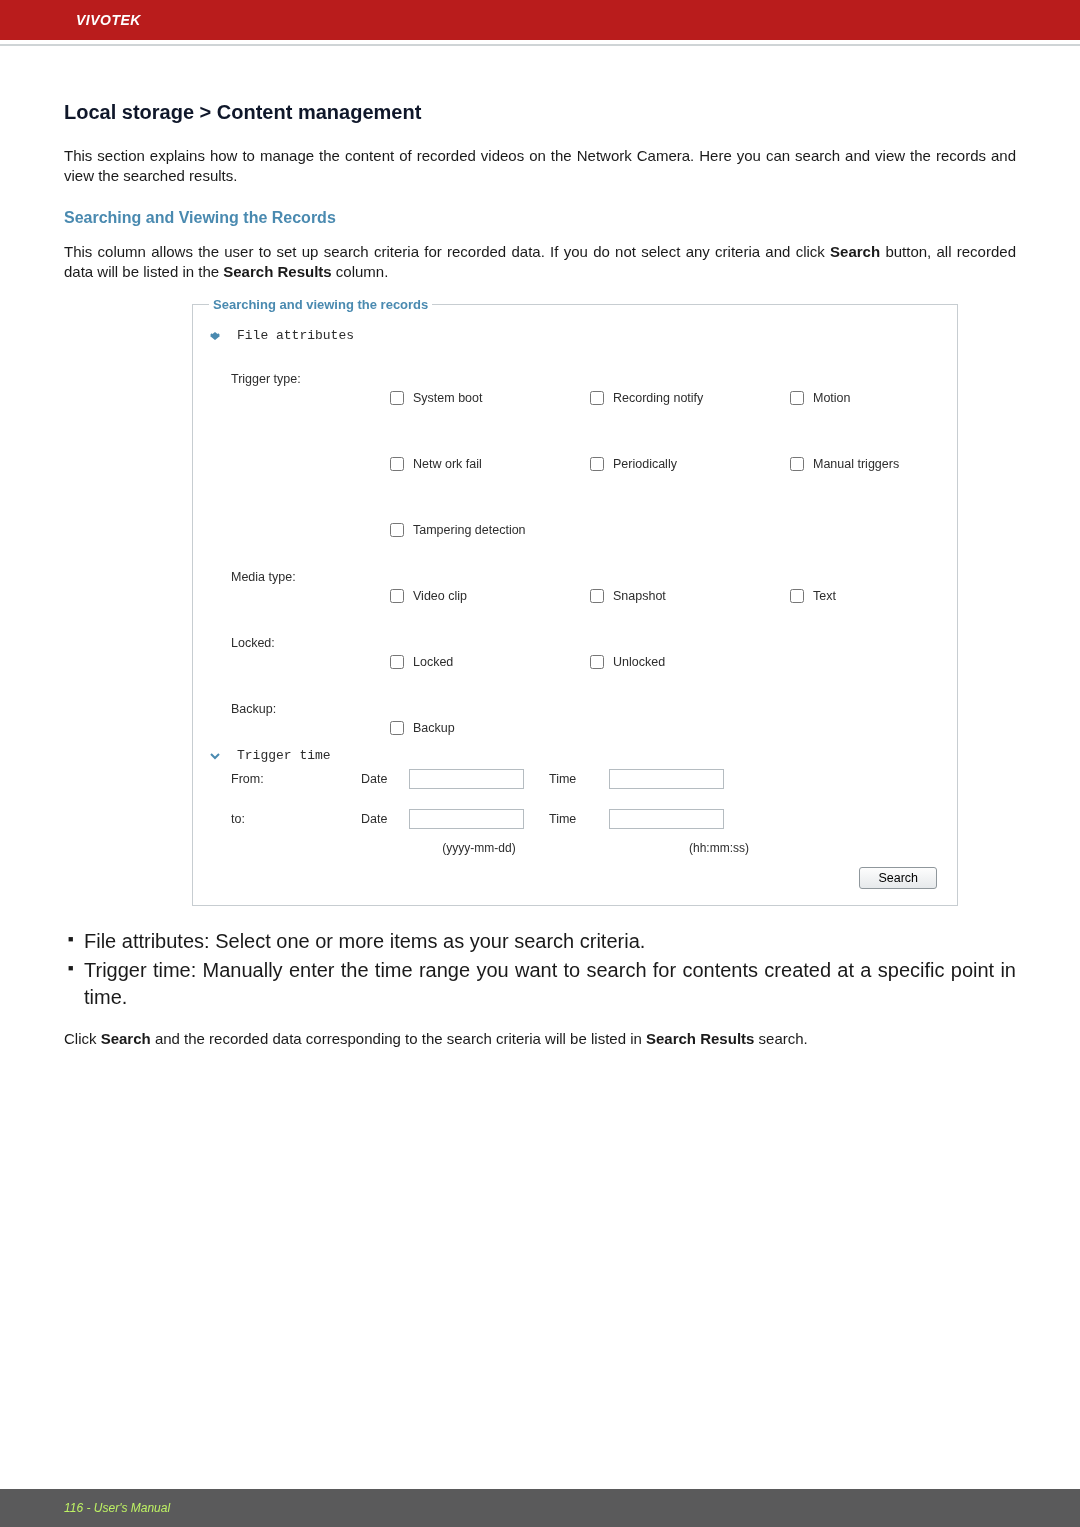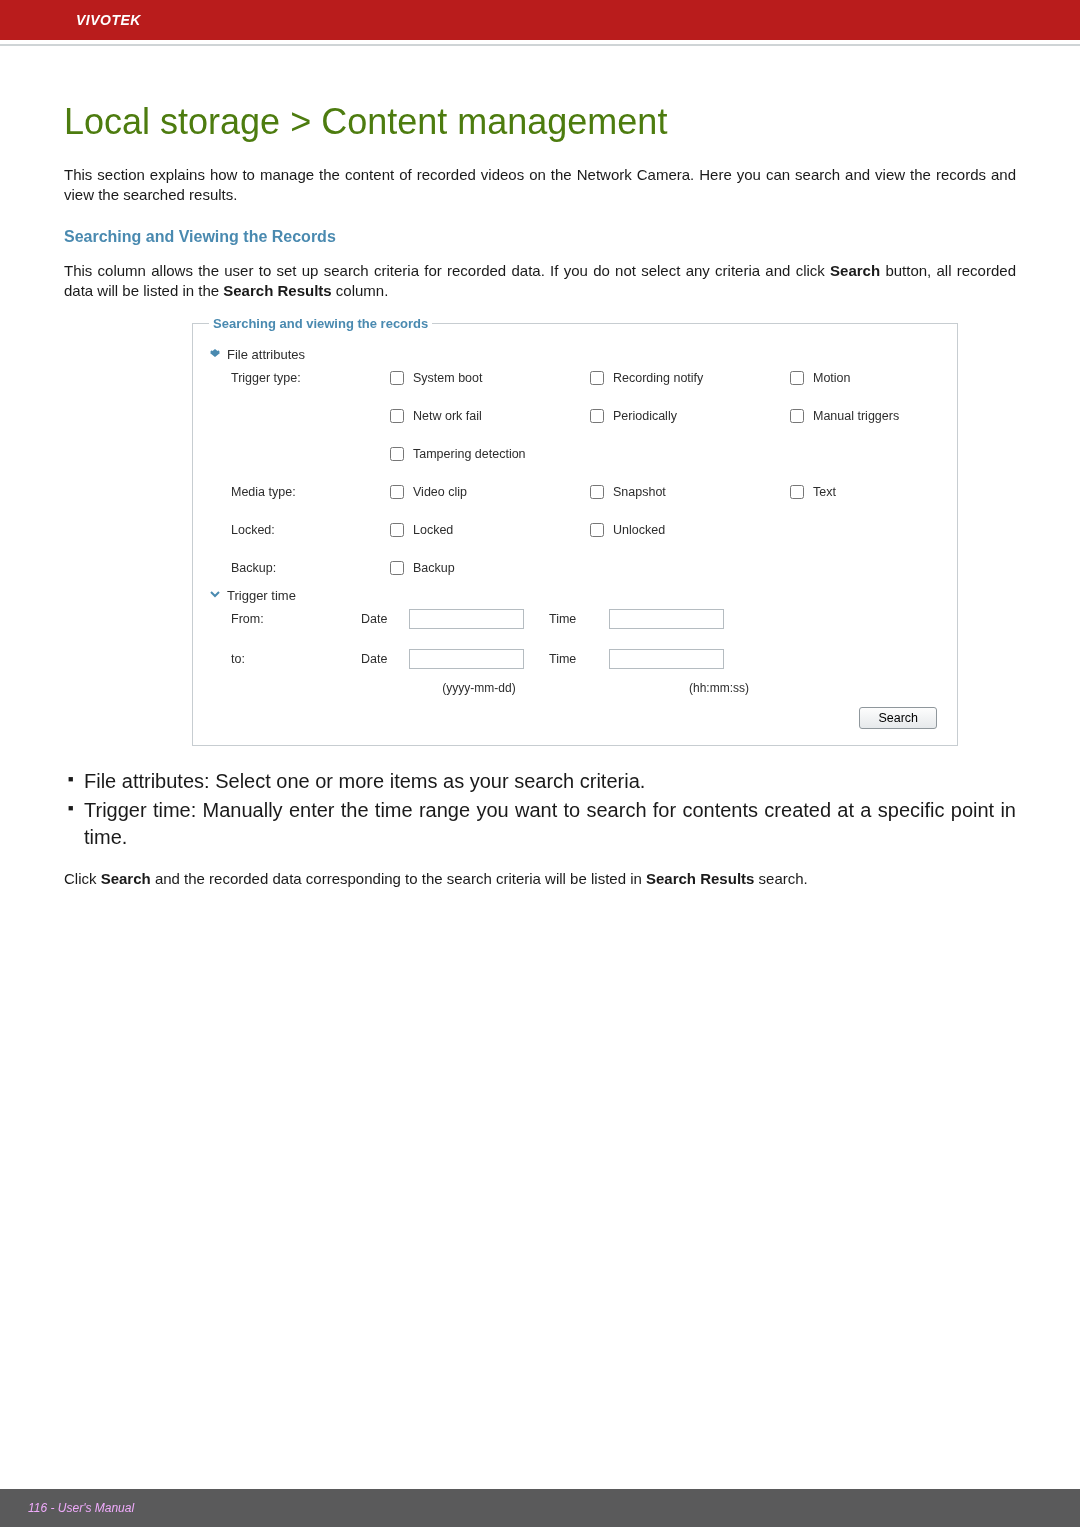--- a/index.html
+++ b/index.html
@@ -37,23 +37,23 @@
   .hr {
     height: 2px;
     background: #cfd4d6;
     margin-top: 4px;
   }
   .content {
     padding: 55px 64px 0 64px;
     color: #1a1a1a;
   }
   h1 {
-    font-size: 36px;
-    color: #4d7c0f;
-    font-weight: normal;
+    font-size: 20px;
+    color: #0f172a;
+    font-weight: bold;
     margin: 0 0 22px 0;
   }
   .body-text {
     font-size: 15px;
     line-height: 1.35;
     text-align: justify;
   }
   h2 {
     font-size: 16px;
     color: #4a8ab0;
@@ -62,24 +62,24 @@
   }
   .footer {
     position: absolute;
     left: 0;
     bottom: 0;
     width: 100%;
     height: 38px;
     background: #5a5a5b;
   }
   .footer-text {
-    color: #f0abfc;
+    color: #bef264;
     font-style: italic;
     font-size: 12px;
-    padding-left: 28px;
+    padding-left: 64px;
     line-height: 38px;
   }
   
   .figure {
     width: 700px;
     margin: 10px auto 22px auto;
   }
   fieldset.records {
     border: 1px solid #c7cdd1;
     padding: 12px 16px 16px 16px;
@@ -89,44 +89,46 @@
     color: #4a8ab0;
     font-weight: bold;
     font-size: 13px;
     padding: 0 4px;
   }
   .section-label {
     font-size: 13px;
     color: #2d2d2d;
     margin: 4px 0 6px 0;
     display: flex;
-    align-items: flex-start;
-    gap: 6px;
+    align-items: center;
+    gap: 16px;
+    font-family: Liberation Mono, monospace;
   }
   .chevron {
     width: 12px;
     height: 12px;
     display: inline-block;
   }
   .chevron svg { display:block; }
   .grid {
     display: grid;
     grid-template-columns: 155px 200px 200px 155px;
-    row-gap: 18px;
+    row-gap: 7px;
     align-items: center;
     font-size: 12.5px;
     color: #2d2d2d;
     padding-left: 22px;
     padding-bottom: 6px;
   }
   .grid .lbl {}
   .cb {
     display: flex;
     align-items: center;
     gap: 6px;
+    margin-top: 39px;
   }
   .cb input[type="checkbox"]{
     width: 14px; height:14px;
   }
   .trigger-grid {
     display: grid;
     grid-template-columns: 130px 48px 140px 60px 140px;
     row-gap: 20px;
     align-items: center;
     font-size: 12.5px;

